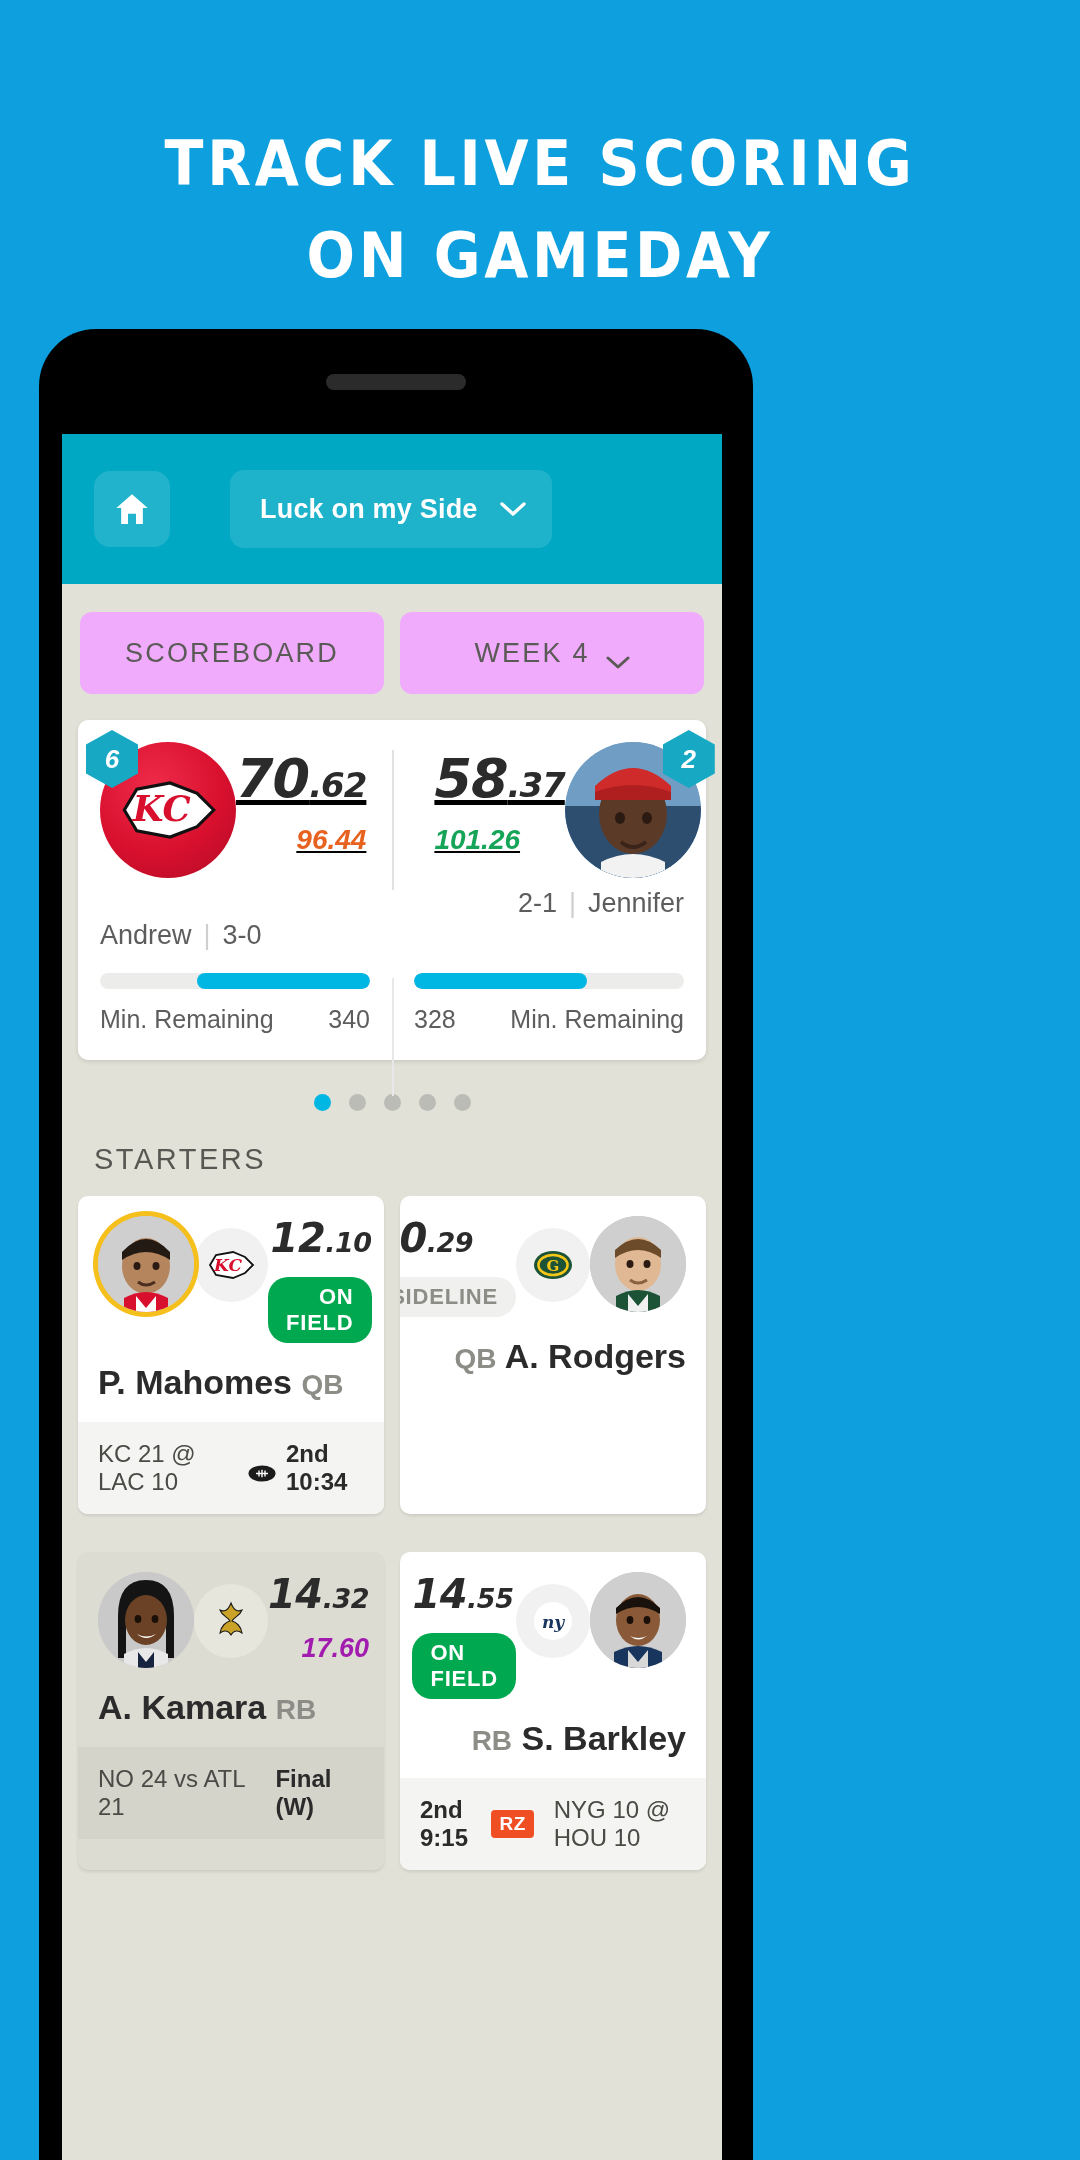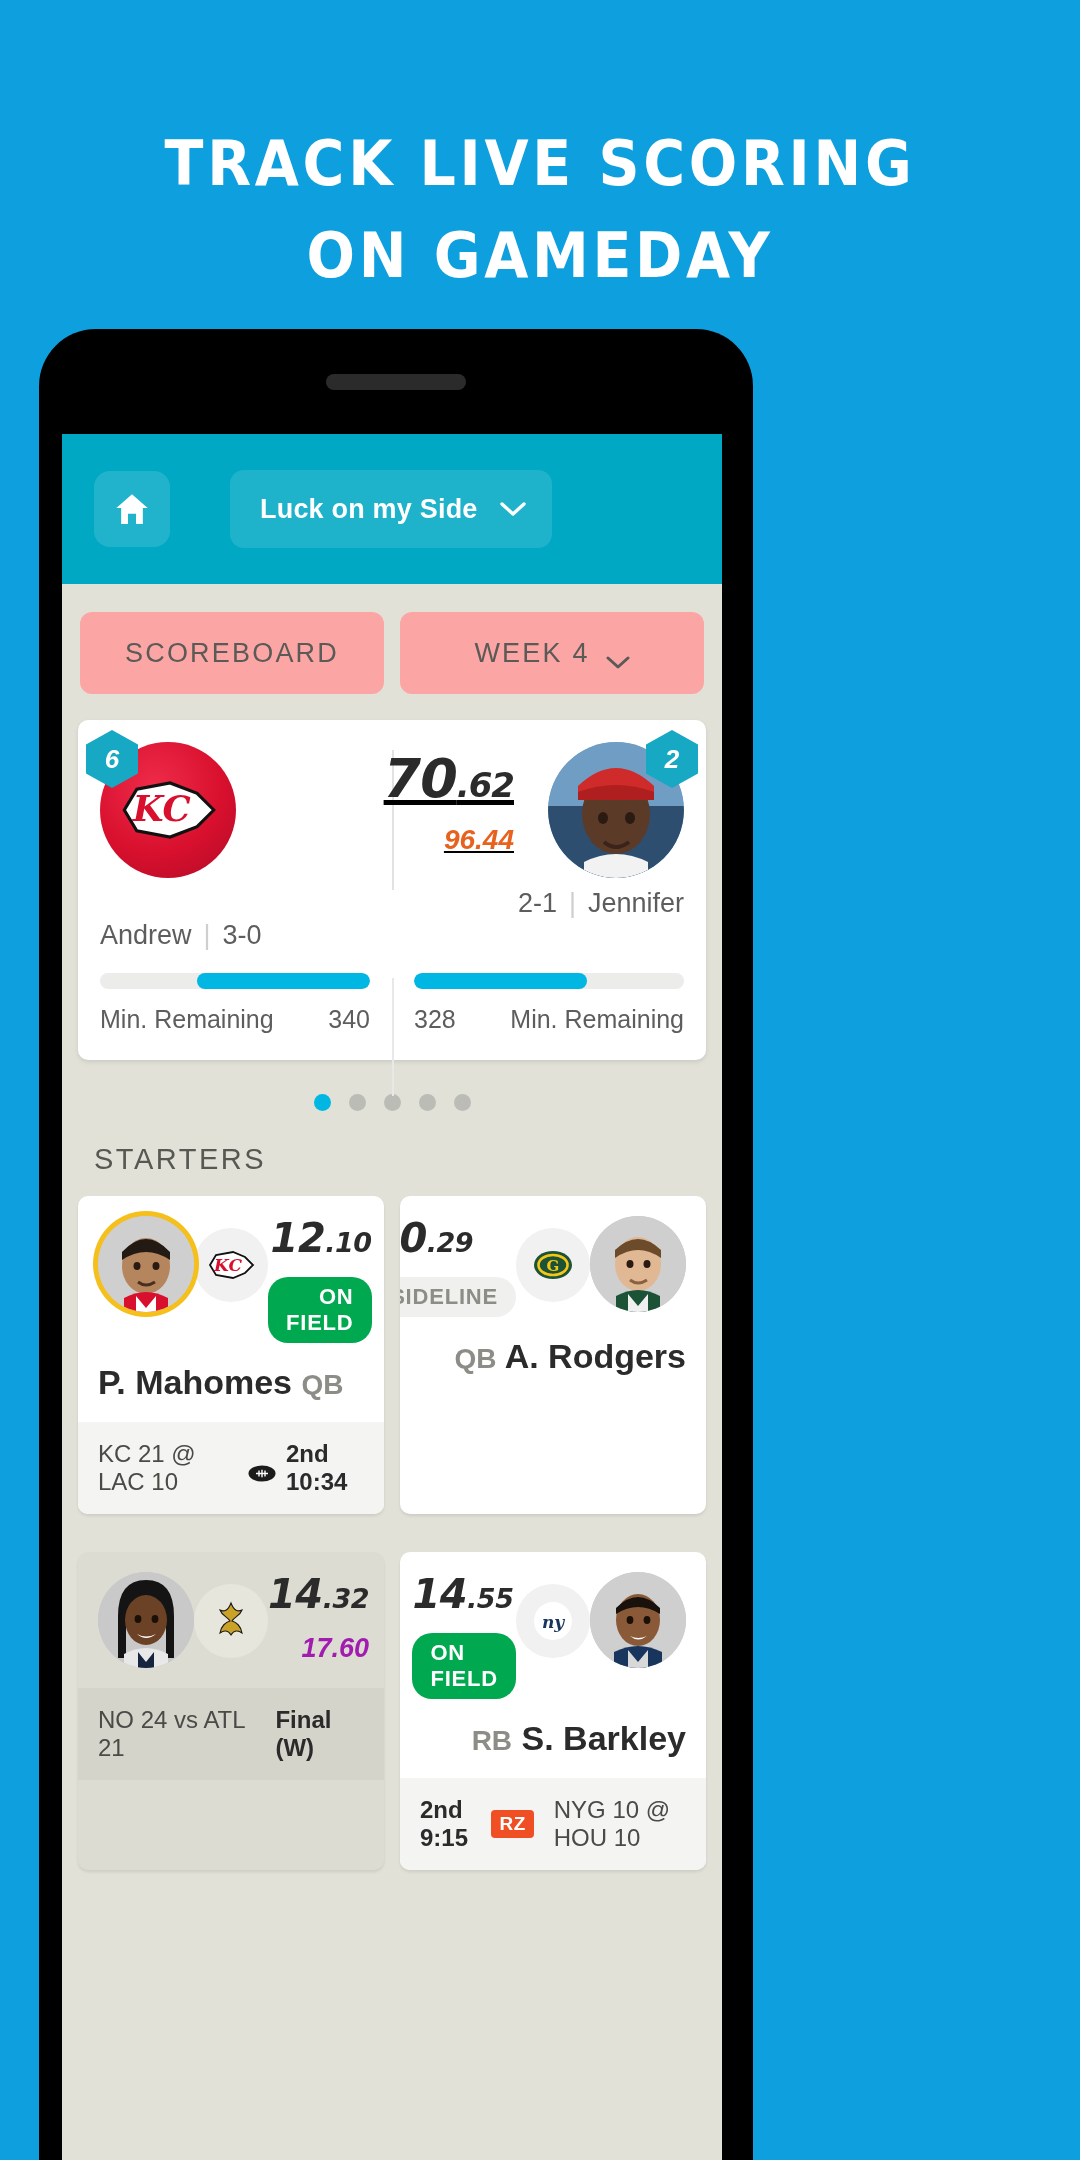--- a/index.html
+++ b/index.html
@@ -71,21 +71,21 @@
   .team-pill .label {
     color:#fff; font-size: 27px; font-weight: 600; letter-spacing: .2px;
     white-space: nowrap;
   }
   .chev { width: 26px; height: 16px; display:block; }
 
   
   .tabs { display: flex; gap: 16px; padding: 28px 18px 0 18px; }
   .tab {
     flex: 1; height: 82px; border-radius: 12px;
-    background: #fca5a5;
+    background: #f0abfc;
     display:flex; align-items:center; justify-content:center; gap:16px;
     color: #5a5a56; font-size: 27px; letter-spacing: 2.2px; font-weight: 500;
   }
   .tab .chev2 { width: 24px; height: 15px; }
 
   
   .matchup {
     margin: 26px 16px 0 16px;
     background: #fff; border-radius: 10px;
     padding: 22px 22px 26px 22px;
@@ -277,20 +277,26 @@
           </div>
           <div class="hex">6</div>
         </div>
 
         <div class="scores">
           <div class="score-col left">
             <div class="score-main">
               <span>70</span><span class="dec">.62</span>
             </div>
             <div class="proj orange">96.44</div>
+          </div>
+          <div class="score-col right">
+            <div class="score-main">
+              <span>58</span><span class="dec">.37</span>
+            </div>
+            <div class="proj green">101.26</div>
           </div>
         </div>
 
         <div class="avatar-wrap">
           <div class="avatar-circle">
             <svg viewBox="0 0 136 136">
               <defs>
                   <clipPath id="cc">
                     <circle cx="68" cy="68" r="68"></circle>
                   </clipPath>
@@ -460,20 +466,24 @@
                 <path d="M25 7 C22 15 18 16 14 14 C16 20 22 21 24 25 C20 26 15 30 14 37 C18 34 22 34 25 39 C28 34 32 34 36 37 C35 30 30 26 26 25 C28 21 34 20 36 14 C32 16 28 15 25 7 Z" fill="#c9a227" stroke="#1a1a1a" stroke-width="1.1"></path>
               </svg>
             </div>
             <div class="pc-score">
               <div class="pc-num">
                 <span>14</span><span class="dec">.32</span>
               </div>
               <div class="sub17">17.60</div>
             </div>
           </div>
+          <div class="pc-name">
+            <span>A. Kamara</span>
+            <span class="pos">RB</span>
+          </div>
         </div>
         <div class="pfoot">
           <span>NO 24 vs ATL 21</span>
           <span class="sp"></span>
           <span class="bold">Final (W)</span>
         </div>
       </div>
 
       <div class="pcard">
         <div class="pc-body">

